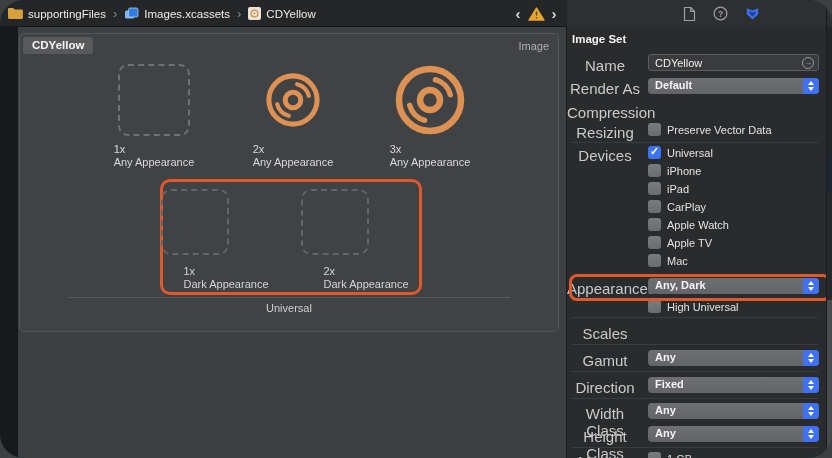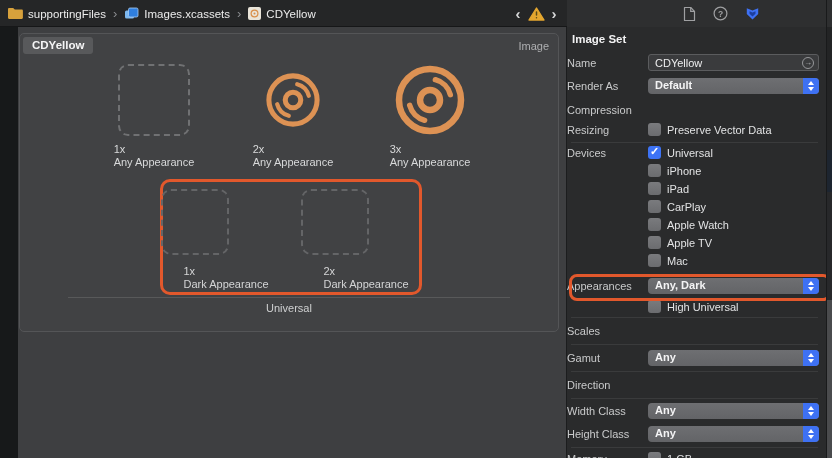--- a/index.html
+++ b/index.html
@@ -1,18 +1,18 @@
 <!DOCTYPE html>
 <html><head>
 <meta charset="utf-8">
 <style>
   * { margin:0; padding:0; box-sizing:border-box; }
   html,body { width:832px; height:458px; overflow:hidden; background:#3e3f41;
     font-family:"Liberation Sans", sans-serif; }
-  .app { position:relative; width:832px; height:458px; background:#0c4a6e; overflow:hidden; }
+  .app { position:relative; width:832px; height:458px; background:#0c4a6e; overflow:hidden;border-radius:24px; }
 
   
   .topbar { position:absolute; left:0; top:0; width:832px; height:27px;
     background:#252627; border-bottom:1px solid #161718; z-index:3; }
   .breadcrumb { position:absolute; left:7px; top:0; height:27px; display:flex;
     align-items:center; gap:6px; color:#ececec; font-size:11.5px; }
   .crumb { display:flex; align-items:center; gap:5px; cursor:default; }
   .crumb-sep { color:#8b8c90; font-size:13px; padding:0 1px; }
   .thumb-chip { width:13px; height:13px; border-radius:2px; background:#e9e4d9;
     display:flex; align-items:center; justify-content:center; }
@@ -45,21 +45,21 @@
   .dark-slot .slot-label { margin-top:6px; color:#d4d5d6; }
 
   .universal-divider { position:absolute; left:48px; right:48px; top:263px; height:1px; background:#58595a; }
   .universal-label { position:absolute; left:0; top:268px; width:100%; text-align:center;
     color:#cfd0d1; font-size:11px; }
 
   
   .inspector { position:absolute; left:566px; top:27px; width:260px; height:431px;
     background:#2a2b2c; border-left:1px solid #1c1d1e; overflow:hidden; }
   .insp-header { position:absolute; left:5px; top:6px; color:#f2f2f3; font-size:11.5px; font-weight:bold; }
-  .row-label { position:absolute; left:0; width:76px; text-align:left; color:#c9cacb; font-size:11px; }
+  .row-label { position:absolute; left:0; width:76px; text-align:center; color:#c9cacb; font-size:15px; }
   .name-field { position:absolute; left:81px; top:27px; width:171px; height:17px;
     background:#3a3b3d; border:1px solid #5b5c5e; border-radius:3px; color:#ededee;
     font-size:11px; padding:0 18px 0 6px; font-family:"Liberation Sans", sans-serif; outline:none; }
   .circle-arrow { position:absolute; left:235px; top:30px; width:12px; height:12px;
     border:1px solid #96979a; border-radius:50%; color:#b6b7b9; font-size:8px;
     display:flex; align-items:center; justify-content:center; line-height:1; }
   .dropdown { position:absolute; left:81px; width:171px; height:16px;
     background:linear-gradient(#6e6f72,#636467); border-radius:4px; cursor:default; }
   .dd-text { position:absolute; left:7px; top:1px; color:#f4f4f5; font-size:11px; font-weight:bold; }
   .dd-cap { position:absolute; right:0; top:0; width:16px; height:16px;
@@ -292,20 +292,24 @@
 
     <div class="row-label" style="top:325px;">Gamut</div>
     <div class="dropdown" style="top:323px;">
       <span class="dd-text">Any</span>
       <span class="dd-cap"></span>
     </div>
 
     <div class="insp-divider" style="top:344px;"></div>
 
     <div class="row-label" style="top:352px;">Direction</div>
+    <div class="dropdown" style="top:350px;">
+      <span class="dd-text">Fixed</span>
+      <span class="dd-cap"></span>
+    </div>
 
     <div class="insp-divider" style="top:371px;"></div>
 
     <div class="row-label" style="top:378px;">Width Class</div>
     <div class="dropdown" style="top:376px;">
       <span class="dd-text">Any</span>
       <span class="dd-cap"></span>
     </div>
 
     <div class="row-label" style="top:401px;">Height Class</div>

